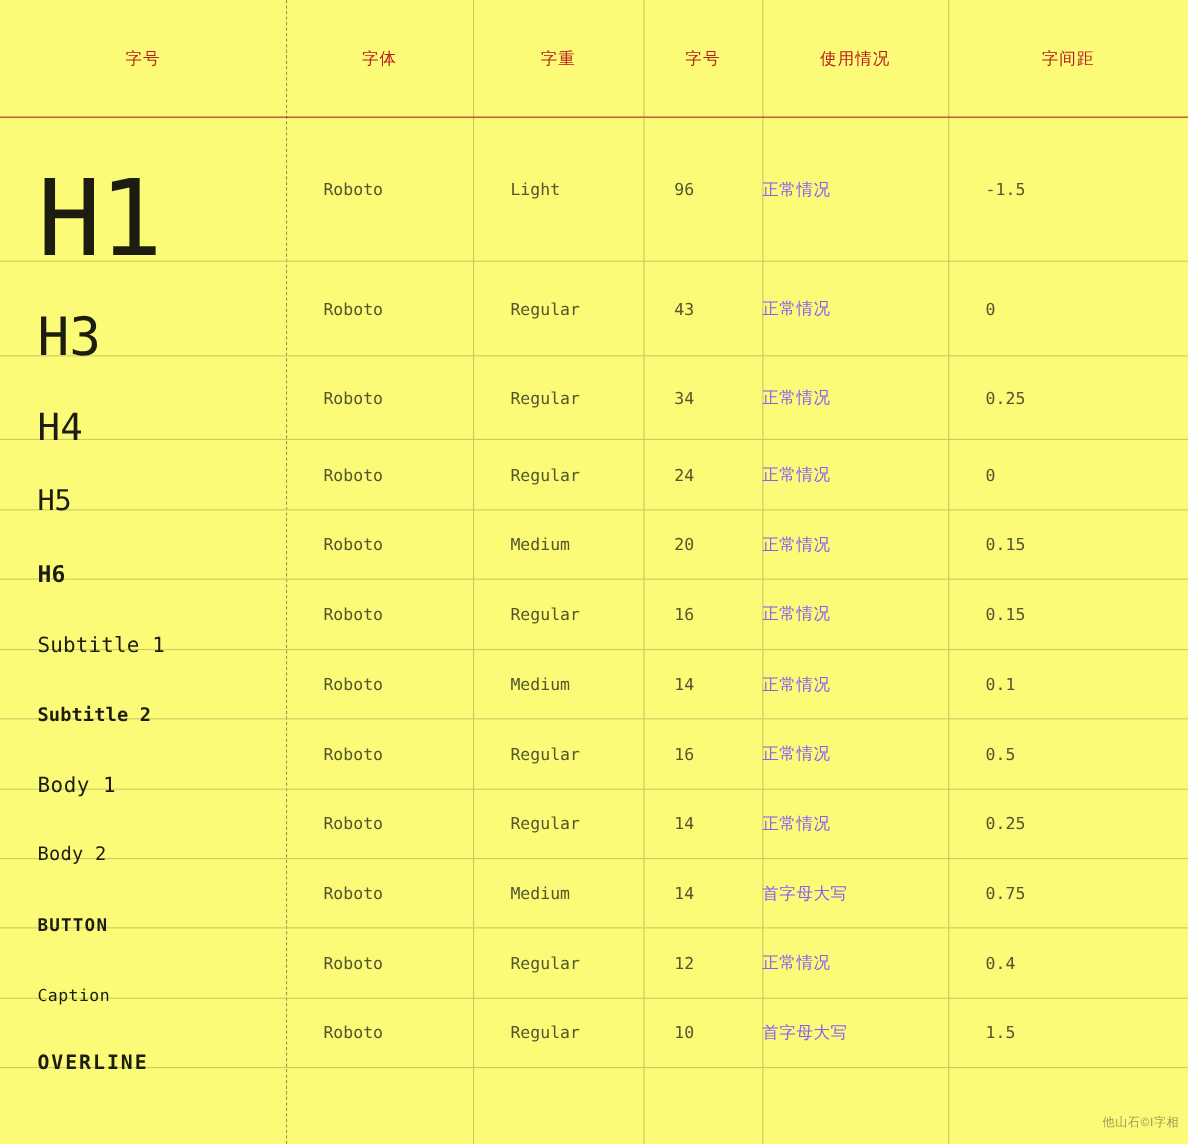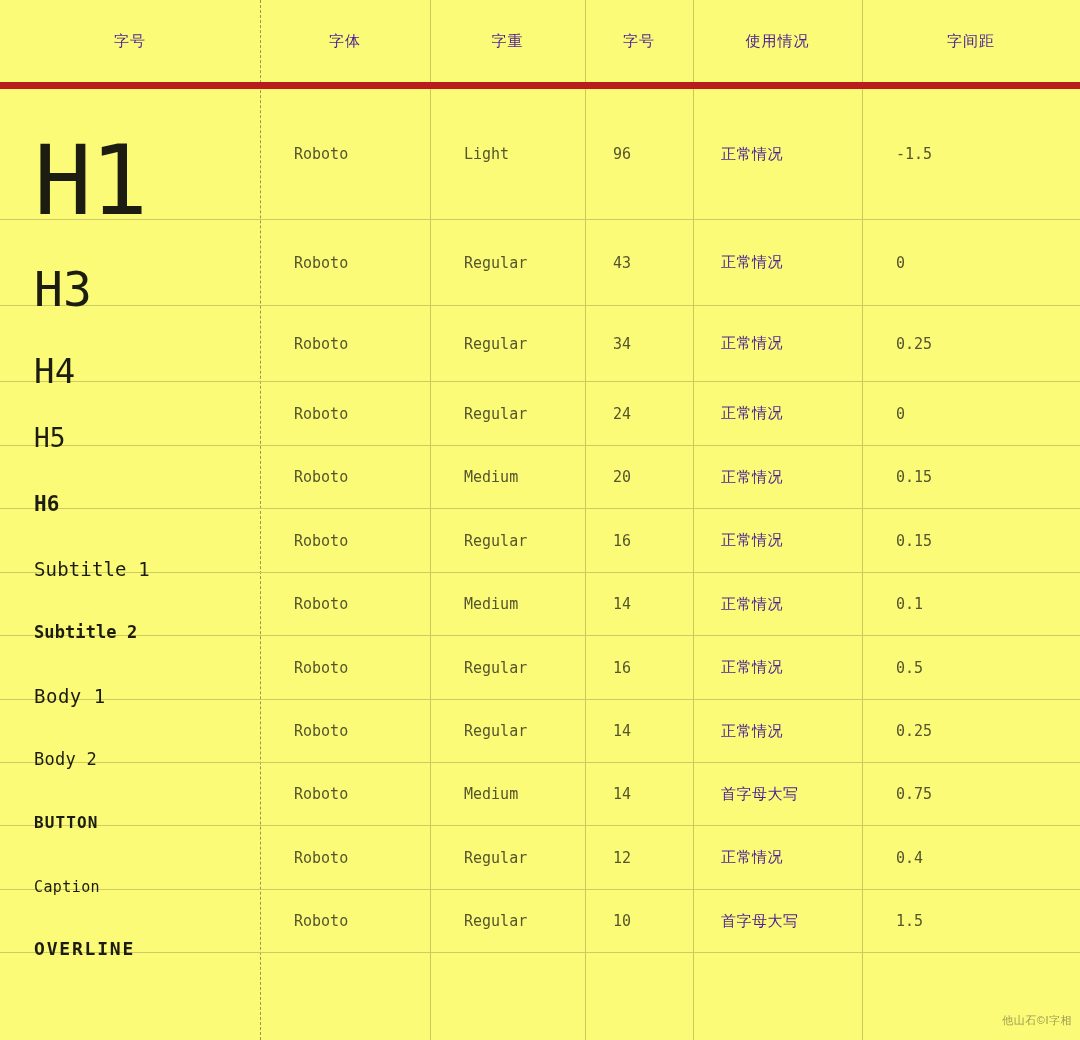--- a/index.html
+++ b/index.html
@@ -50,27 +50,27 @@
   }
   table.spec col.c0 { width: 260px; }
   table.spec col.c1 { width: 170px; }
   table.spec col.c2 { width: 155px; }
   table.spec col.c3 { width: 108px; }
   table.spec col.c4 { width: 169px; }
   table.spec col.c5 { width: 218px; }
 
   thead th {
     height: 82px;
-    padding: 0;
+    padding: 12px;
     text-align: center;
     vertical-align: middle;
     font-weight: 400;
     font-size: 15px;
-    color: #4c1d95;
-    border-bottom: 7px solid #b91c1c;
+    color: #b91c1c;
+    border-bottom: 1px solid #b91c1c;
     letter-spacing: 1px;
   }
 
   tbody td {
     padding: 0;
     border-bottom: 1px solid #ccCC63;
     vertical-align: middle;
     font-family: "DejaVu Sans Mono", "Liberation Mono", monospace;
     font-size: 15px;
     color: #55552e;
@@ -80,22 +80,21 @@
   td.val {
     padding-left: 34px;
     white-space: nowrap;
     margin-left: 20px;
   }
   td.val.narrow { padding-left: 28px; }
   td.cjk {
     font-family: "Liberation Sans", sans-serif;
     font-size: 15px;
     letter-spacing: 0.5px;
-    padding-left: 28px;
-    color: #4c1d95;
+    color: #8b5cf6;
   }
 
   
   td.sample {
     position: relative;
     vertical-align: bottom;
     padding: 0 0 0 34px;
     overflow: visible;
   }
   .sample-text {

